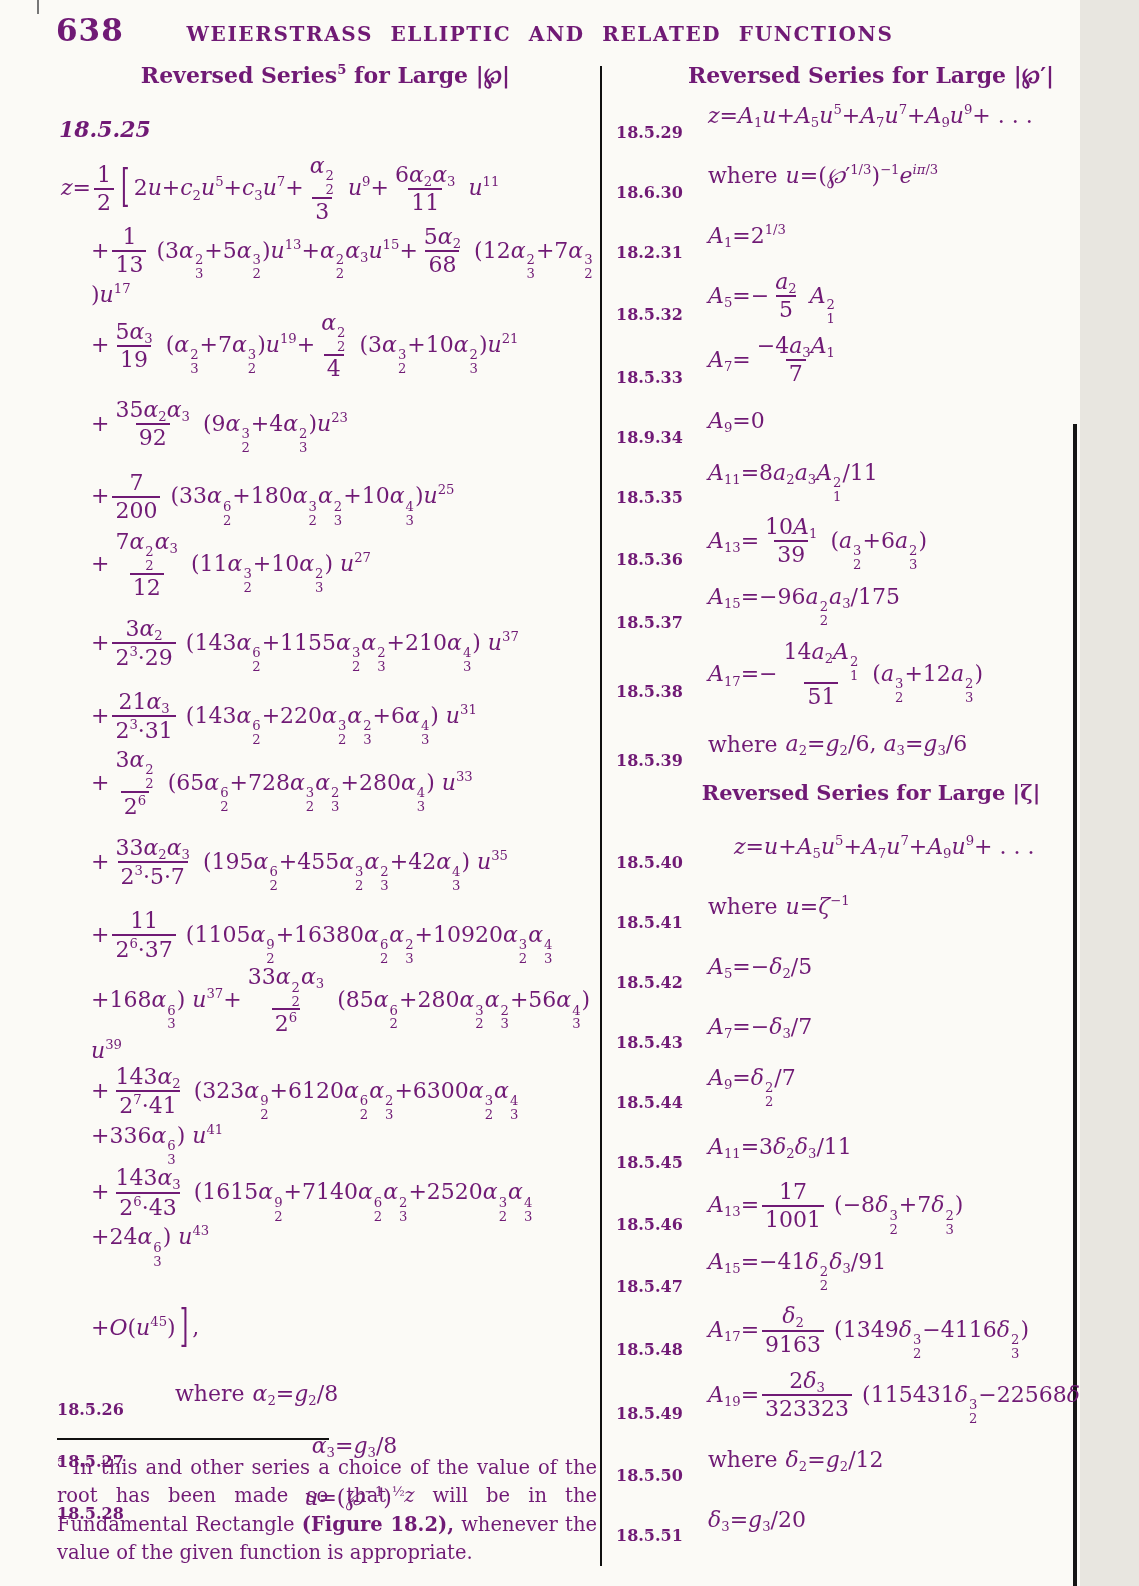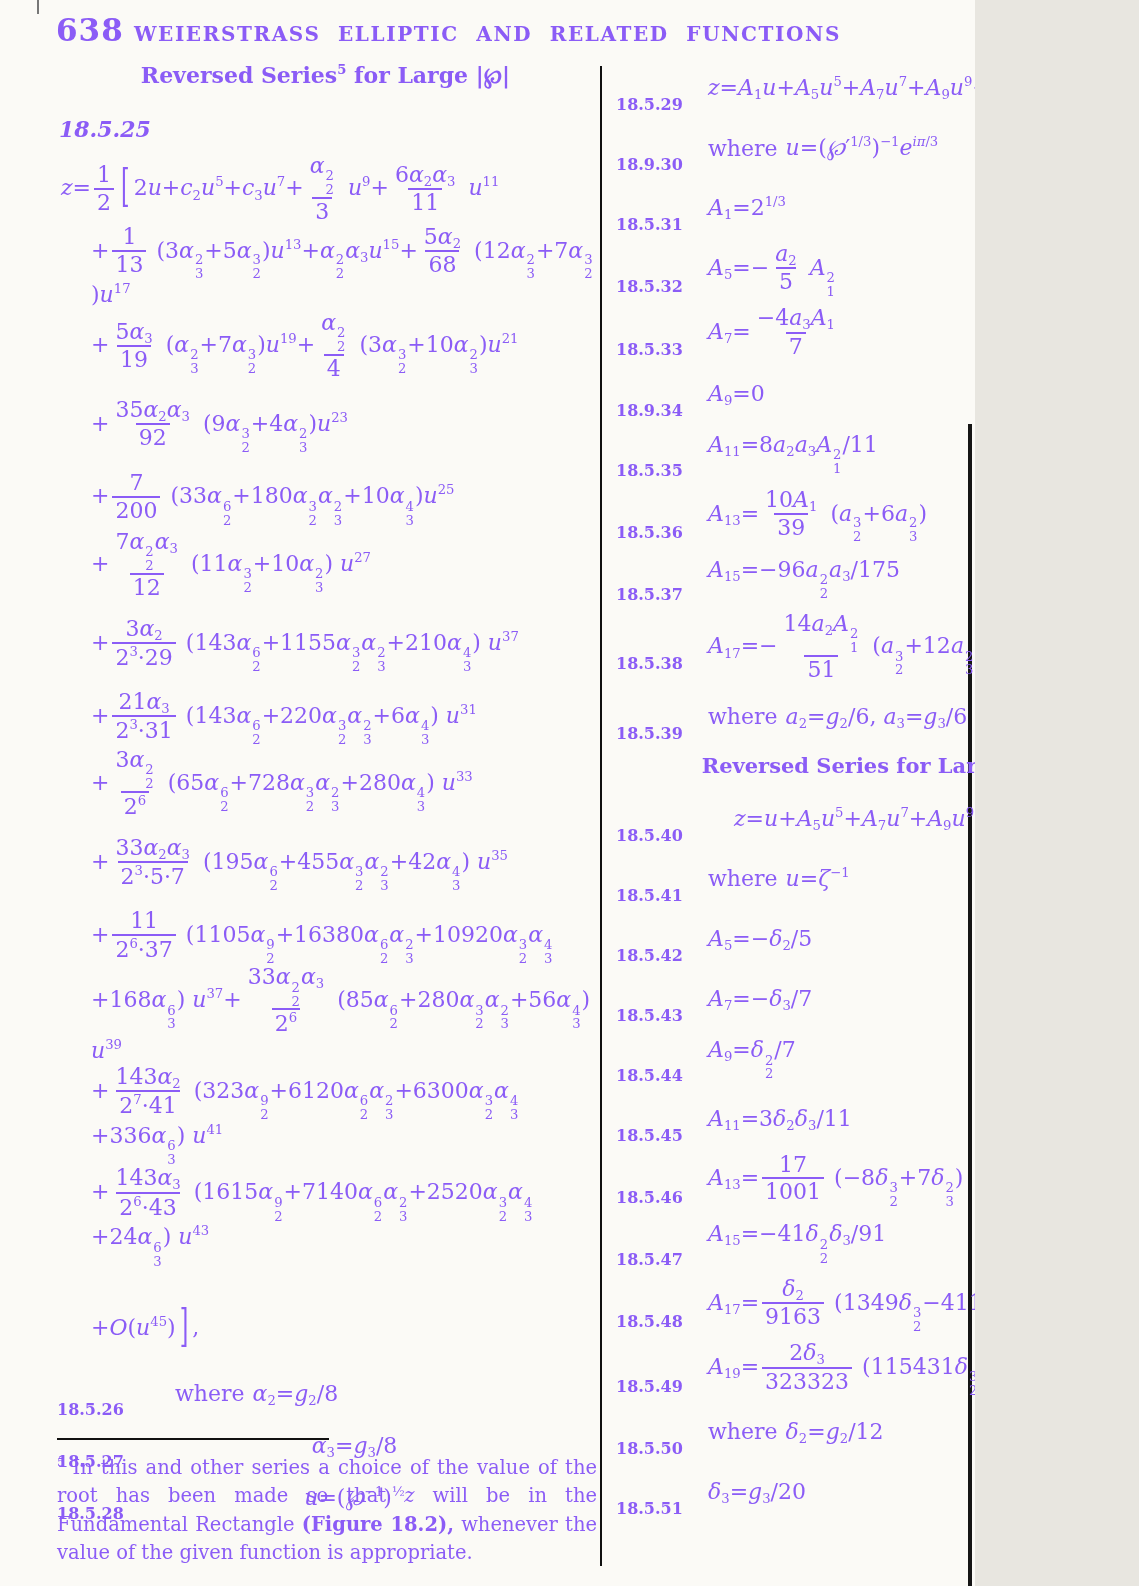--- a/index.html
+++ b/index.html
@@ -1,16 +1,16 @@
 <!DOCTYPE html>
 <html><head>
 <meta charset="utf-8">
 <style>
   html,body{margin:0;padding:0;background:#e8e6e0;}
-  .page{position:relative;width:975px;height:1586px;background:#fbfaf6;color:#8b5cf6;
+  .page{position:relative;width:1080px;height:1586px;background:#fbfaf6;color:#701a75;
         font-family:"DejaVu Serif",serif;overflow:hidden;}
   .pageno{position:absolute;left:56px;top:12px;font-size:31px;font-weight:bold;letter-spacing:1px;}
   .title{position:absolute;left:0;right:0;top:22px;text-align:center;font-size:20px;font-weight:bold;
          letter-spacing:1.6px;word-spacing:9px;}
   .divider{position:absolute;left:600px;top:66px;width:2px;height:1500px;background:#101010;}
   .edge-line{position:absolute;right:3px;top:424px;bottom:0;width:4px;background:#151515;}
   .corner-tick{position:absolute;left:37px;top:0;width:2px;height:14px;background:#777;}
 
   .colL{position:absolute;left:57px;top:62px;width:537px;}
   .colR{position:absolute;left:616px;top:62px;width:510px;}
@@ -368,36 +368,37 @@
         <div class="wrow">
           <span class="eqnum">18.5.28</span>
           <span class="wcontent center">
             <span class="m"><i>u</i>=(<i>℘</i><span class="sup">−1</span>)<span class="sup">½</span></span>
           </span>
         </div>
       </div>
   </div>
 
   <div class="colR">
+    <div class="colhead m">Reversed Series for Large |℘′|</div>
     <div id="right-rows">
         <div class="rrow">
           <span class="eqnum">18.5.29</span>
           <span class="rcontent">
             <span class="m"><i>z</i>=<i>A</i><span class="sub">1</span><i>u</i>+<i>A</i><span class="sub">5</span><i>u</i><span class="sup">5</span>+<i>A</i><span class="sub">7</span><i>u</i><span class="sup">7</span>+<i>A</i><span class="sub">9</span><i>u</i><span class="sup">9</span>+ . . .</span>
           </span>
         </div>
         <div class="rrow">
-          <span class="eqnum">18.9.30</span>
+          <span class="eqnum">18.6.30</span>
           <span class="rcontent">
             <span class="pre">where </span>
             <span class="m"><i>u</i>=(<i>℘</i>′<span class="sup">1/3</span>)<span class="sup">−1</span><i>e</i><span class="sup"><i>iπ</i>/3</span></span>
           </span>
         </div>
         <div class="rrow">
-          <span class="eqnum">18.5.31</span>
+          <span class="eqnum">18.2.31</span>
           <span class="rcontent center">
             <span class="m"><i>A</i><span class="sub">1</span>=2<span class="sup">1/3</span></span>
           </span>
         </div>
         <div class="rrow">
           <span class="eqnum">18.5.32</span>
           <span class="rcontent center">
             <span class="m"><i>A</i><span class="sub">5</span>=−<span class="frac">
                 <span class="fn"><i>a</i><span class="sub">2</span></span>
                 <span class="fd">5</span>

